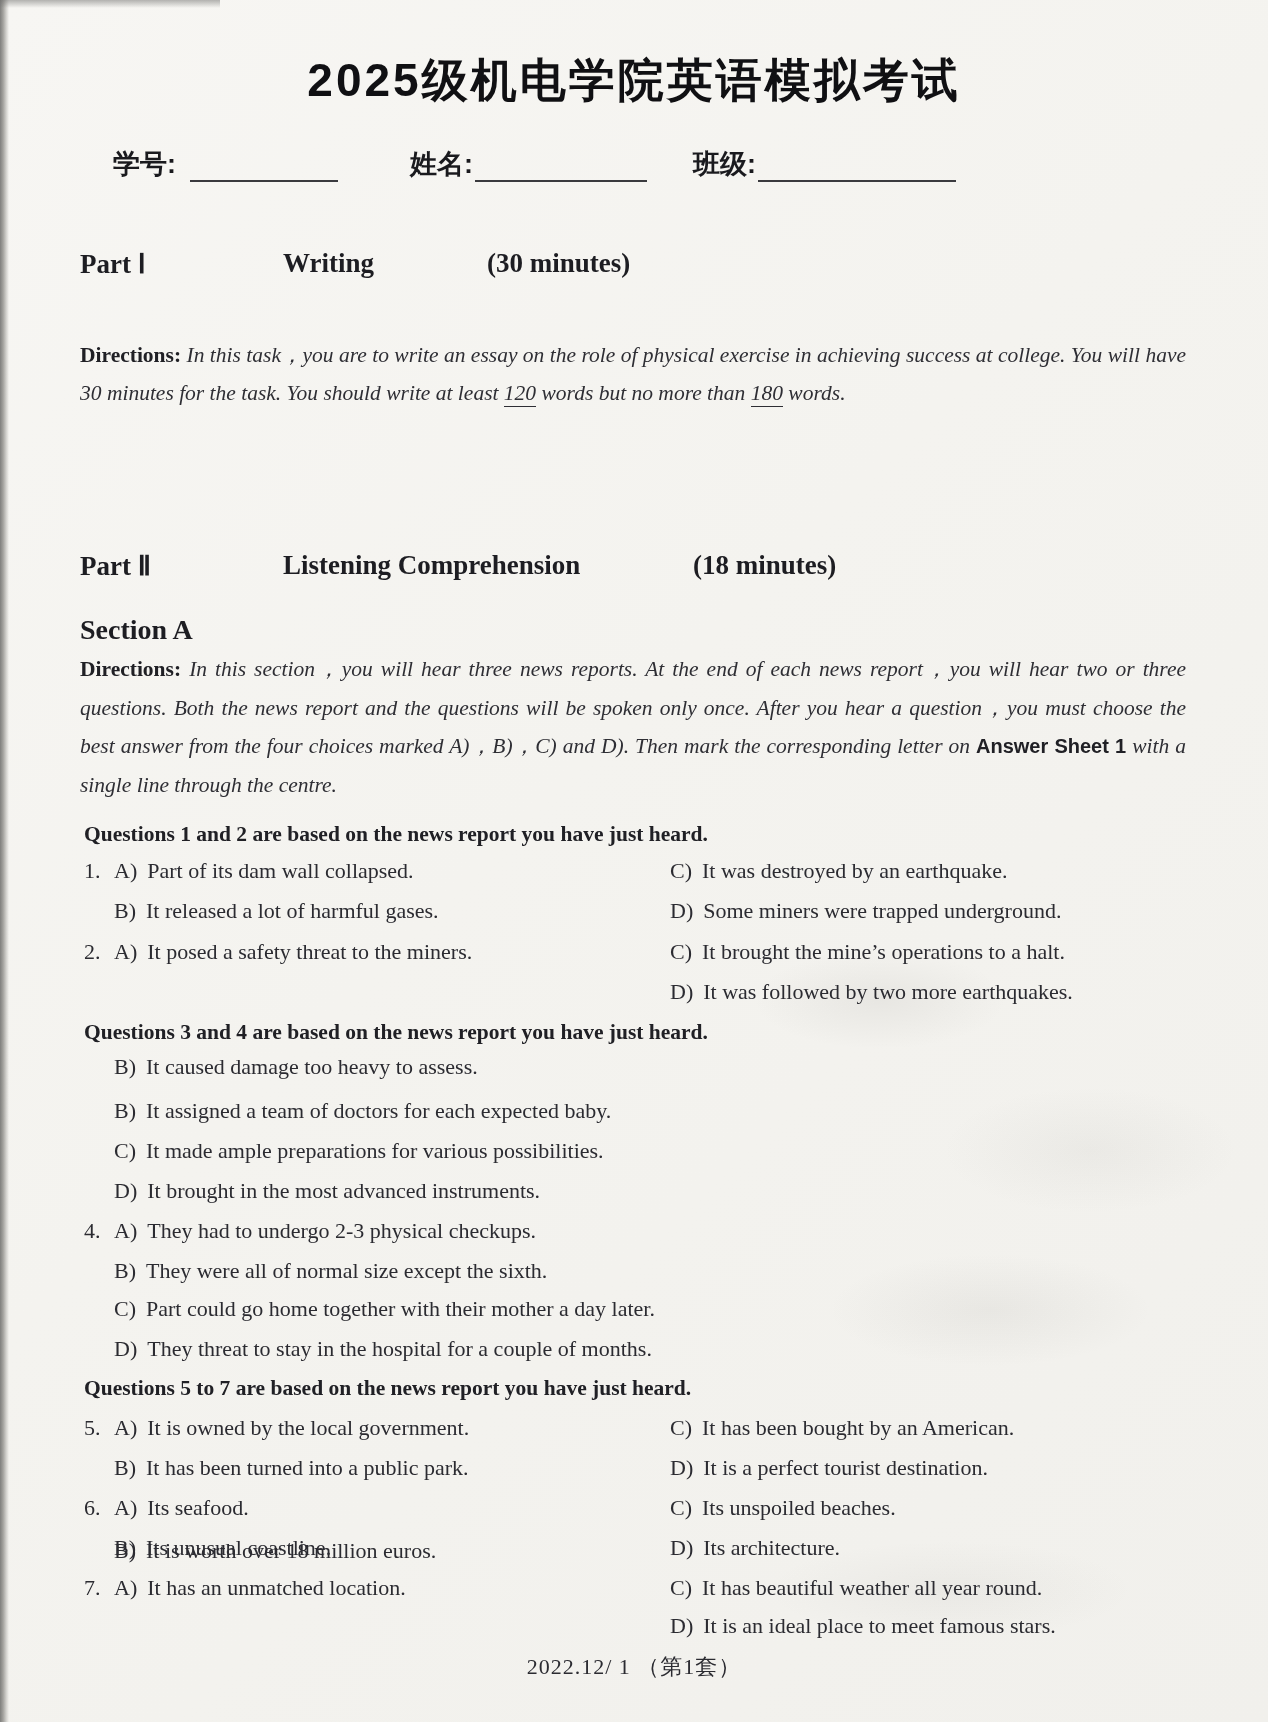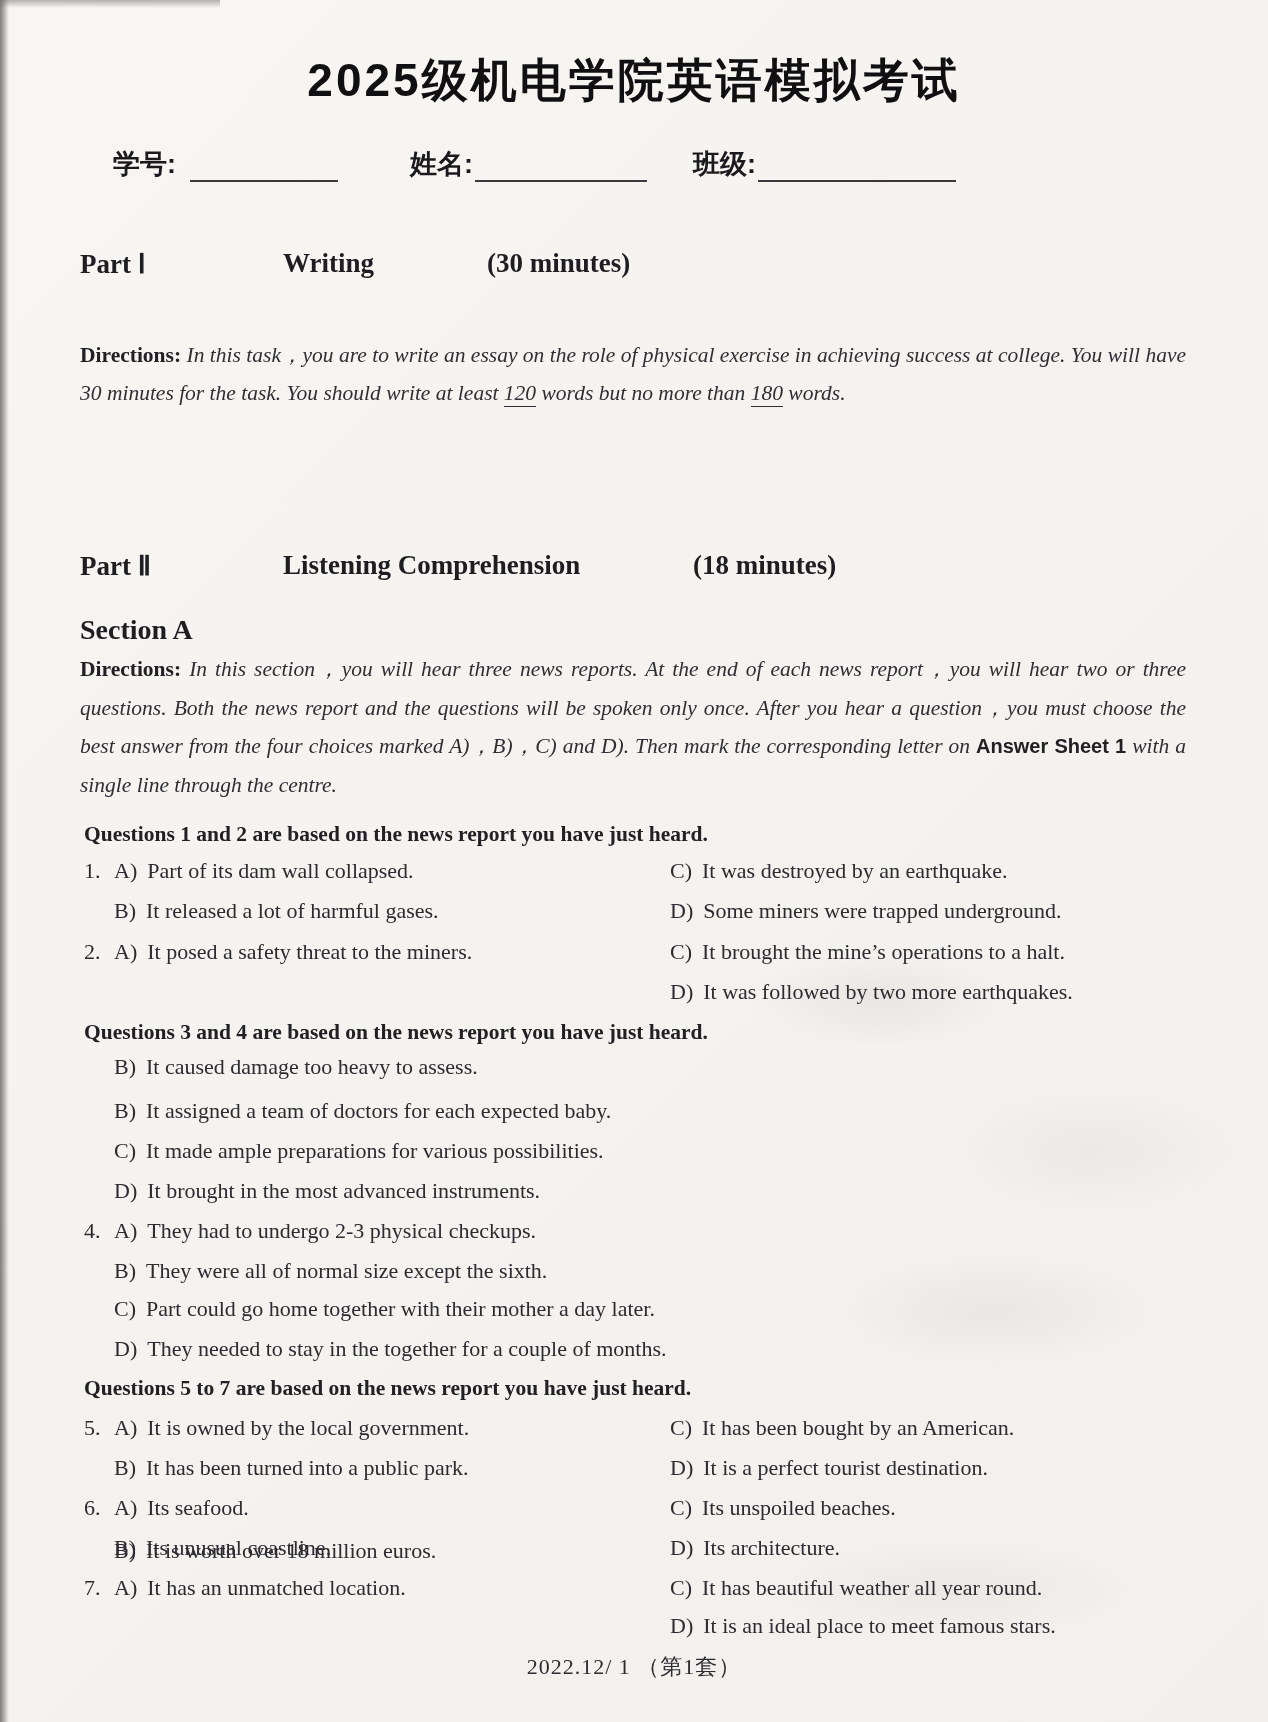--- a/index.html
+++ b/index.html
@@ -173,21 +173,21 @@
   <div class="opt left-num" style="top:1218px;">
     <span class="qnum">4.</span><span class="olabel">A)</span><span>They had to undergo 2-3 physical checkups.</span>
   </div>
   <div class="opt left-sub" style="top:1258px;">
     <span class="olabel">B)</span><span>They were all of normal size except the sixth.</span>
   </div>
   <div class="opt left-sub" style="top:1296px;">
     <span class="olabel">C)</span><span>Part could go home together with their mother a day later.</span>
   </div>
   <div class="opt left-sub" style="top:1336px;">
-    <span class="olabel">D)</span><span>They needed to stay in the together for a couple of months.</span>
+    <span class="olabel">D)</span><span>They threat to stay in the hospital for a couple of months.</span>
   </div>
 
   <div class="q-group-heading" style="top:1376px;">Questions 5 to 7 are based on the news report you have just heard.</div>
 
   <div class="opt left-num" style="top:1415px;">
     <span class="qnum">5.</span><span class="olabel">A)</span><span>It is owned by the local government.</span>
   </div>
   <div class="opt right-col" style="top:1415px;">
     <span class="olabel">C)</span><span>It has been bought by an American.</span>
   </div>

